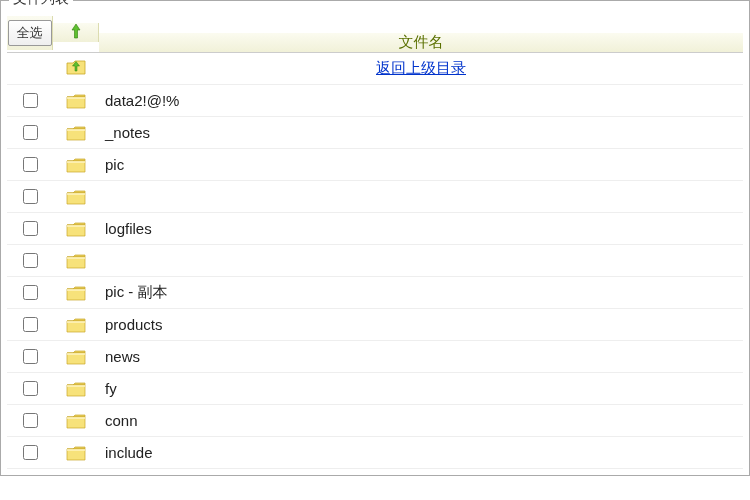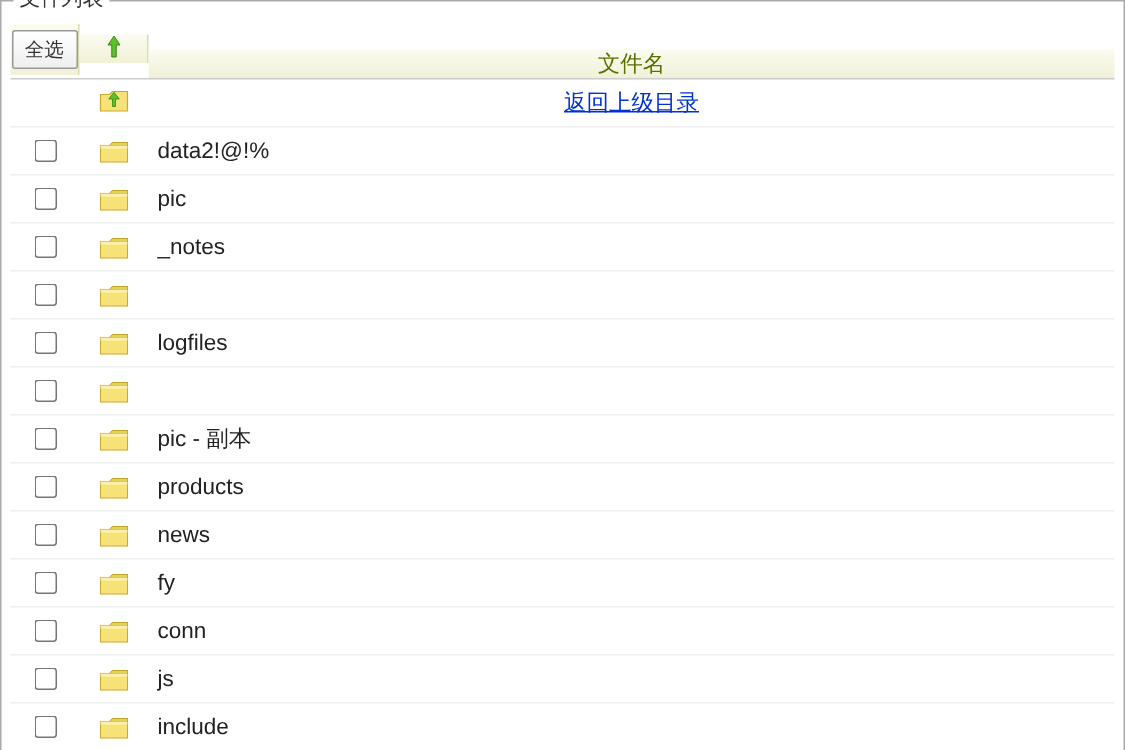--- a/index.html
+++ b/index.html
@@ -170,50 +170,50 @@
           </div>
           <div class="cell-icon">
             <span class="folder-icon">
               <svg width="20" height="16" viewBox="0 0 20 16">
                 <path d="M1 4 L7 4 L9 2 L19 2 L19 4 L1 4 Z" fill="#e8cf5f" stroke="#c9a82a" stroke-width="0.7"></path>
                 <path d="M1 4 L19 4 L19 15 L1 15 Z" fill="#f7e27a" stroke="#c9a82a" stroke-width="0.7"></path>
                 <path d="M1 4 L19 4 L19 6 L1 6 Z" fill="#fff6c8" opacity="0.7"></path>
               </svg>
             </span>
           </div>
+          <div class="cell-name"><span>_notes</span></div>
+        </div>
+        <div class="row">
+          <div class="cell-check">
+            <input type="checkbox" style="">
+          </div>
+          <div class="cell-icon">
+            <span class="folder-icon">
+              <svg width="20" height="16" viewBox="0 0 20 16">
+                <path d="M1 4 L7 4 L9 2 L19 2 L19 4 L1 4 Z" fill="#e8cf5f" stroke="#c9a82a" stroke-width="0.7"></path>
+                <path d="M1 4 L19 4 L19 15 L1 15 Z" fill="#f7e27a" stroke="#c9a82a" stroke-width="0.7"></path>
+                <path d="M1 4 L19 4 L19 6 L1 6 Z" fill="#fff6c8" opacity="0.7"></path>
+              </svg>
+            </span>
+          </div>
           <div class="cell-name"><span>pic</span></div>
         </div>
         <div class="row">
           <div class="cell-check">
             <input type="checkbox" style="">
           </div>
           <div class="cell-icon">
             <span class="folder-icon">
               <svg width="20" height="16" viewBox="0 0 20 16">
                 <path d="M1 4 L7 4 L9 2 L19 2 L19 4 L1 4 Z" fill="#e8cf5f" stroke="#c9a82a" stroke-width="0.7"></path>
                 <path d="M1 4 L19 4 L19 15 L1 15 Z" fill="#f7e27a" stroke="#c9a82a" stroke-width="0.7"></path>
                 <path d="M1 4 L19 4 L19 6 L1 6 Z" fill="#fff6c8" opacity="0.7"></path>
               </svg>
             </span>
           </div>
-          <div class="cell-name"><span>_notes</span></div>
-        </div>
-        <div class="row">
-          <div class="cell-check">
-            <input type="checkbox" style="">
-          </div>
-          <div class="cell-icon">
-            <span class="folder-icon">
-              <svg width="20" height="16" viewBox="0 0 20 16">
-                <path d="M1 4 L7 4 L9 2 L19 2 L19 4 L1 4 Z" fill="#e8cf5f" stroke="#c9a82a" stroke-width="0.7"></path>
-                <path d="M1 4 L19 4 L19 15 L1 15 Z" fill="#f7e27a" stroke="#c9a82a" stroke-width="0.7"></path>
-                <path d="M1 4 L19 4 L19 6 L1 6 Z" fill="#fff6c8" opacity="0.7"></path>
-              </svg>
-            </span>
-          </div>
         </div>
         <div class="row">
           <div class="cell-check">
             <input type="checkbox" style="">
           </div>
           <div class="cell-icon">
             <span class="folder-icon">
               <svg width="20" height="16" viewBox="0 0 20 16">
                 <path d="M1 4 L7 4 L9 2 L19 2 L19 4 L1 4 Z" fill="#e8cf5f" stroke="#c9a82a" stroke-width="0.7"></path>
                 <path d="M1 4 L19 4 L19 15 L1 15 Z" fill="#f7e27a" stroke="#c9a82a" stroke-width="0.7"></path>
@@ -304,35 +304,20 @@
           <div class="cell-icon">
             <span class="folder-icon">
               <svg width="20" height="16" viewBox="0 0 20 16">
                 <path d="M1 4 L7 4 L9 2 L19 2 L19 4 L1 4 Z" fill="#e8cf5f" stroke="#c9a82a" stroke-width="0.7"></path>
                 <path d="M1 4 L19 4 L19 15 L1 15 Z" fill="#f7e27a" stroke="#c9a82a" stroke-width="0.7"></path>
                 <path d="M1 4 L19 4 L19 6 L1 6 Z" fill="#fff6c8" opacity="0.7"></path>
               </svg>
             </span>
           </div>
           <div class="cell-name"><span>conn</span></div>
-        </div>
-        <div class="row">
-          <div class="cell-check">
-            <input type="checkbox" style="">
-          </div>
-          <div class="cell-icon">
-            <span class="folder-icon">
-              <svg width="20" height="16" viewBox="0 0 20 16">
-                <path d="M1 4 L7 4 L9 2 L19 2 L19 4 L1 4 Z" fill="#e8cf5f" stroke="#c9a82a" stroke-width="0.7"></path>
-                <path d="M1 4 L19 4 L19 15 L1 15 Z" fill="#f7e27a" stroke="#c9a82a" stroke-width="0.7"></path>
-                <path d="M1 4 L19 4 L19 6 L1 6 Z" fill="#fff6c8" opacity="0.7"></path>
-              </svg>
-            </span>
-          </div>
-          <div class="cell-name"><span>js</span></div>
         </div>
         <div class="row">
           <div class="cell-check">
             <input type="checkbox" style="">
           </div>
           <div class="cell-icon">
             <span class="folder-icon">
               <svg width="20" height="16" viewBox="0 0 20 16">
                 <path d="M1 4 L7 4 L9 2 L19 2 L19 4 L1 4 Z" fill="#e8cf5f" stroke="#c9a82a" stroke-width="0.7"></path>
                 <path d="M1 4 L19 4 L19 15 L1 15 Z" fill="#f7e27a" stroke="#c9a82a" stroke-width="0.7"></path>

